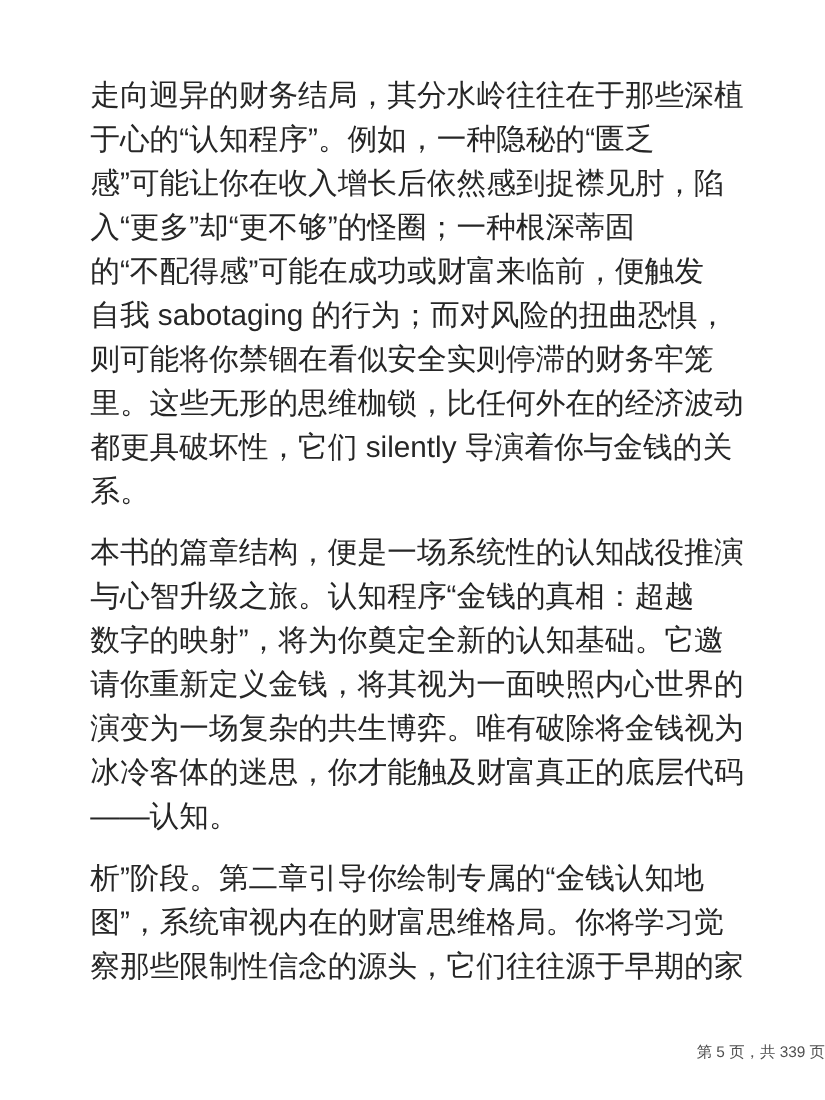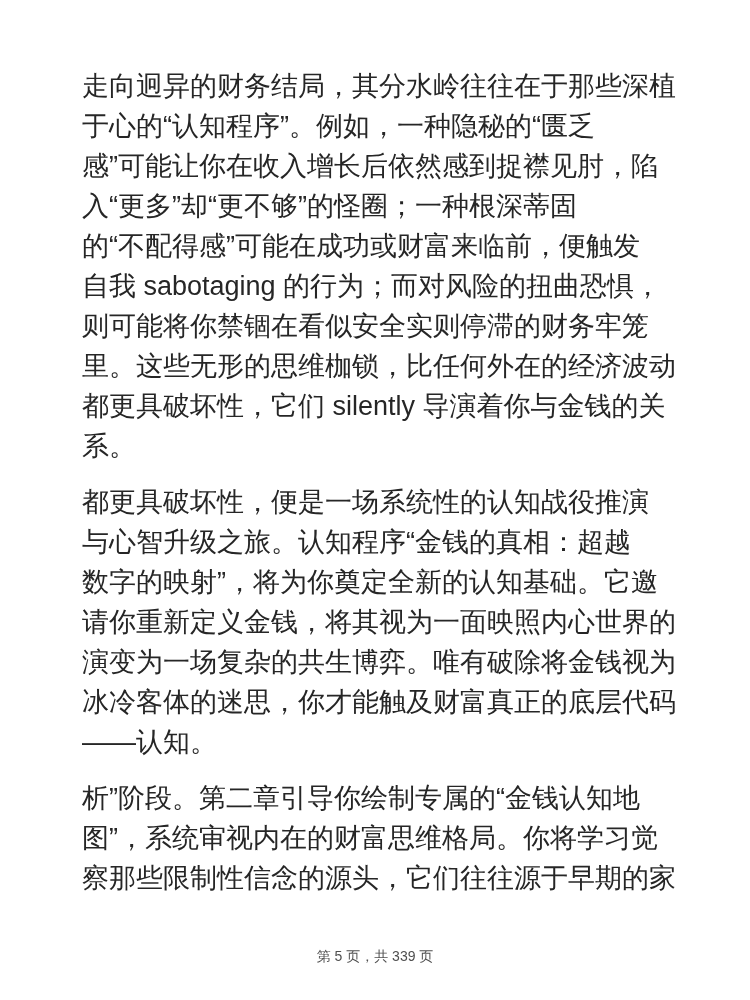--- a/index.html
+++ b/index.html
@@ -30,21 +30,21 @@
     line-height: 40px;
     color: #262626;
     white-space: nowrap;
     font-family: "Liberation Sans", sans-serif;
   }
   .footer {
     position: absolute;
     left: 0;
     top: 946px;
     width: 750px;
-    text-align: center;
+    text-align: right;
     font-size: 14px;
     line-height: 20px;
     color: #4f4f4f;
     font-family: "Liberation Sans", sans-serif;
   }
 </style>
 </head>
 <body>
 
 <div class="page">
@@ -57,21 +57,21 @@
       <div class="line">入“更多”却“更不够”的怪圈；一种根深蒂固</div>
       <div class="line">的“不配得感”可能在成功或财富来临前，便触发</div>
       <div class="line">自我 sabotaging 的行为；而对风险的扭曲恐惧，</div>
       <div class="line">则可能将你禁锢在看似安全实则停滞的财务牢笼</div>
       <div class="line">里。这些无形的思维枷锁，比任何外在的经济波动</div>
       <div class="line">都更具破坏性，它们 silently 导演着你与金钱的关</div>
       <div class="line">系。</div>
     </div>
 
     <div class="para">
-      <div class="line">都更具破坏性，便是一场系统性的认知战役推演</div>
+      <div class="line">本书的篇章结构，便是一场系统性的认知战役推演</div>
       <div class="line">与心智升级之旅。认知程序“金钱的真相：超越</div>
       <div class="line">数字的映射”，将为你奠定全新的认知基础。它邀</div>
       <div class="line">请你重新定义金钱，将其视为一面映照内心世界的</div>
       <div class="line">演变为一场复杂的共生博弈。唯有破除将金钱视为</div>
       <div class="line">冰冷客体的迷思，你才能触及财富真正的底层代码</div>
       <div class="line">——认知。</div>
     </div>
 
     <div class="para">
       <div class="line">析”阶段。第二章引导你绘制专属的“金钱认知地</div>

